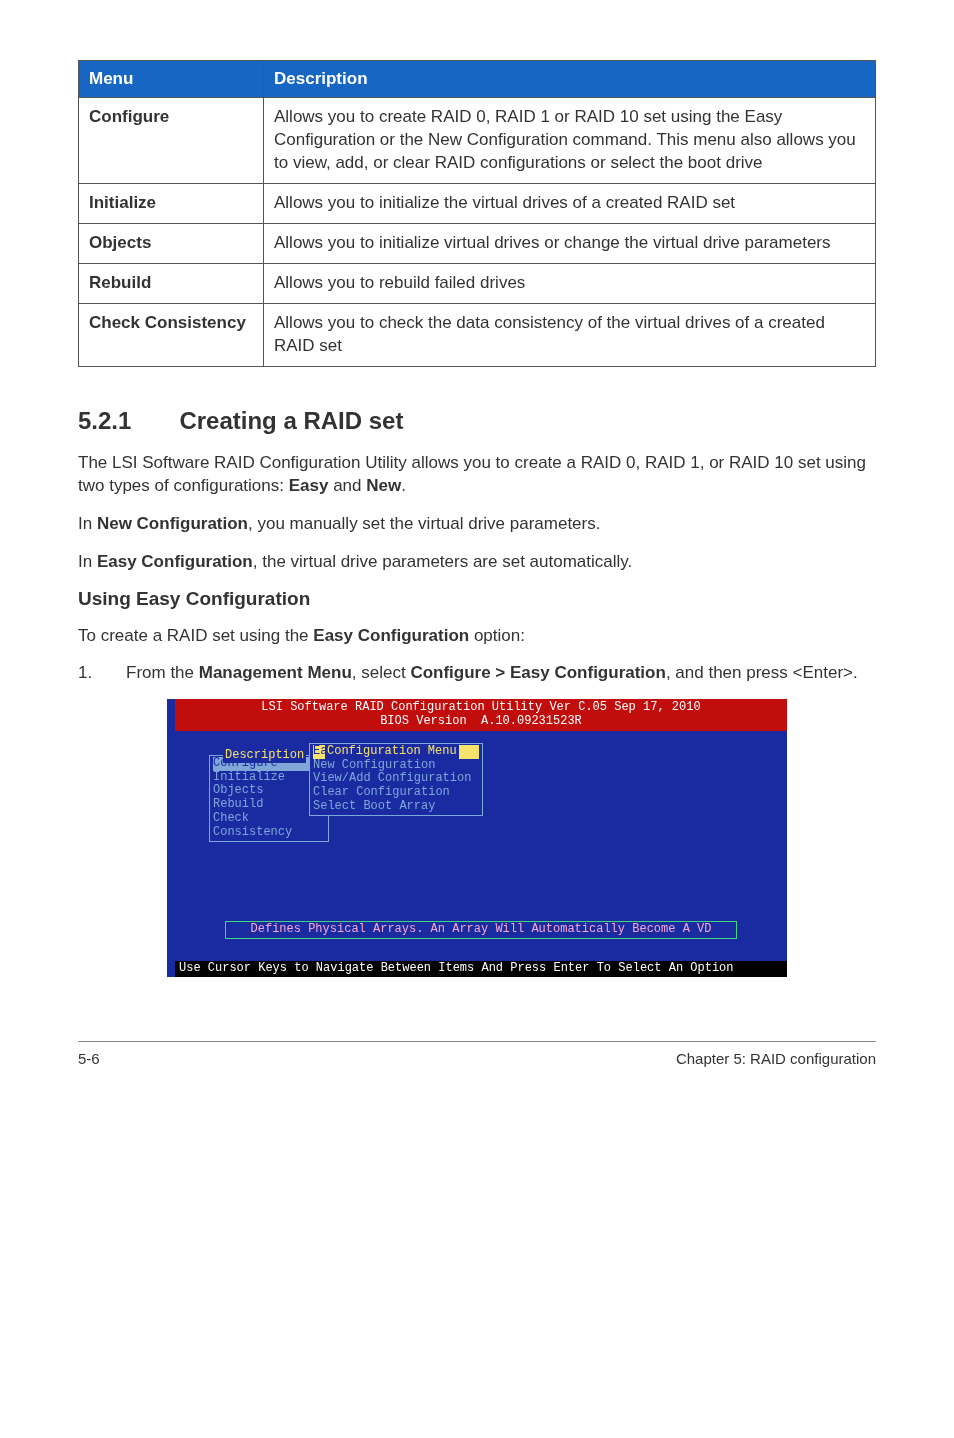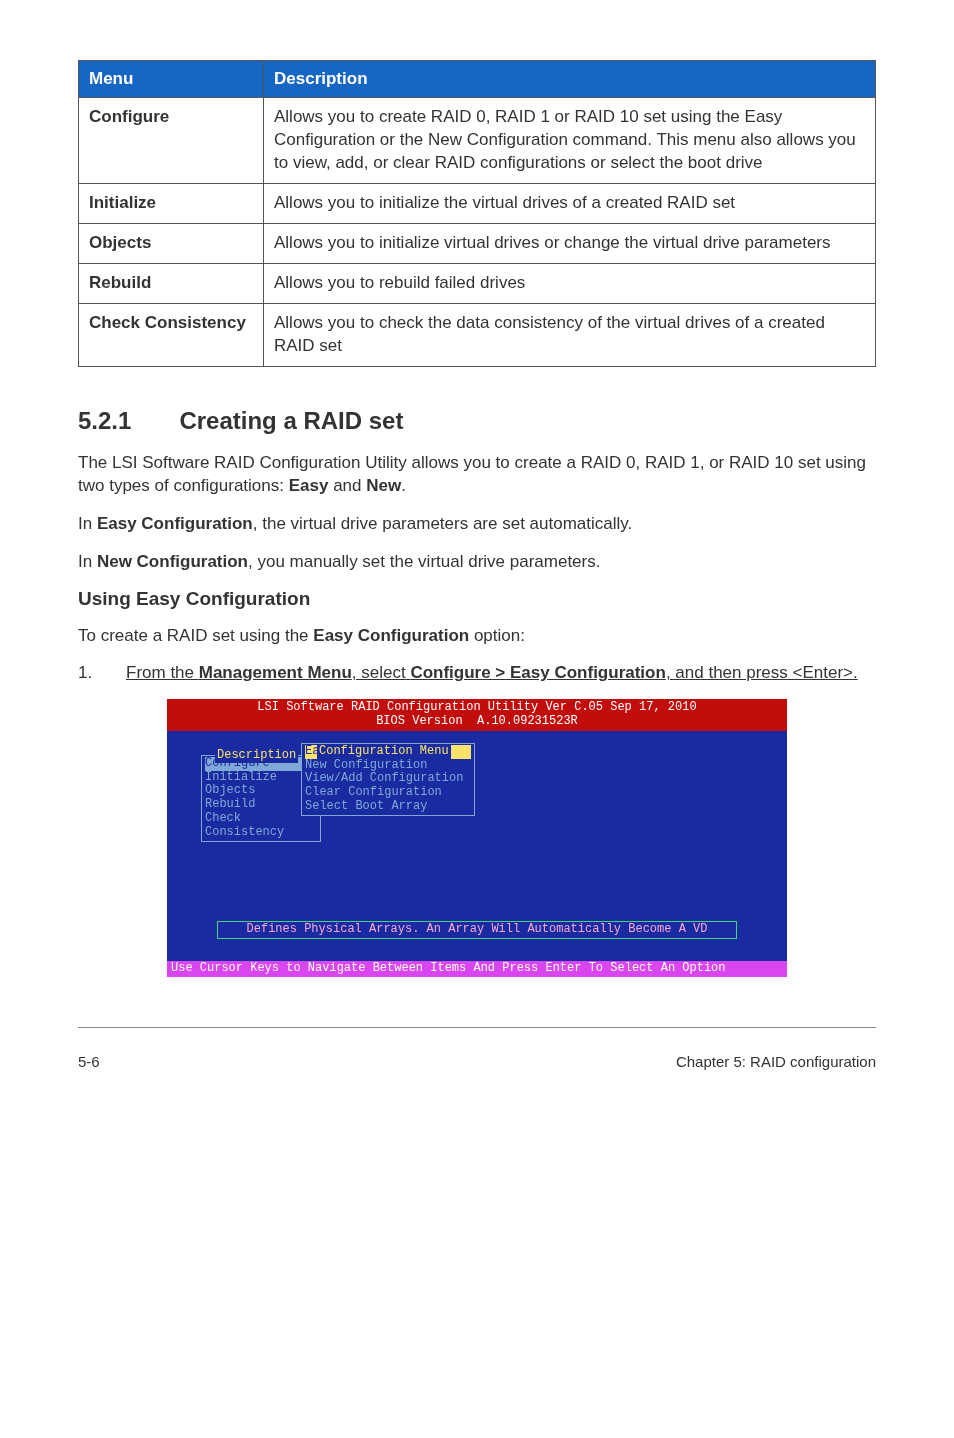--- a/index.html
+++ b/index.html
@@ -63,36 +63,36 @@
     margin: 0 0 14px 0;
     padding-left: 0;
     list-style: none;
   }
   ol.steps li {
     font-size: 17px;
     line-height: 1.4;
     margin-bottom: 8px;
     padding-left: 48px;
     text-indent: -48px;
-    text-decoration: underline;
   }
   ol.steps li .stepnum {
     display: inline-block;
     width: 48px;
     text-indent: 0;
   }
   
   .bios {
     width: 620px;
     margin: 8px auto 13px auto;
     font-family: "Courier New", monospace;
     font-size: 12px;
     line-height: 1.15;
     background: #1a2aa1;
     color: #fff;
+    padding-left: 8px;
   }
   .bios-header {
     background: #c20d0d;
     color: #fff;
     text-align: center;
     padding: 2px 4px;
     white-space: pre;
   }
   .bios-body {
     background: #1a2aa1; 
@@ -150,30 +150,30 @@
     position: absolute;
     left: 50px;
     right: 50px;
     bottom: 22px;
     border: 1px solid #3fd97a;
     color: #f9a8d4;
     text-align: center;
     padding: 1px 4px;
   }
   .bios-footer {
-    background: #d946ef;
+    background: #000000;
     color: #fff;
     text-align: left;
     padding: 1px 4px;
     white-space: pre;
   }
   .footer {
     border-top: 1px solid #888;
-    margin-top: 50px;
-    padding-top: 25px;
+    margin-top: 64px;
+    padding-top: 8px;
     display: flex;
     justify-content: space-between;
     font-size: 15px;
     color: #333;
     gap: 29px;
   }
 </style>
 </head>
 <body>
 
@@ -212,25 +212,25 @@
 
   <h2 class="section">
     <span class="secnum">5.2.1</span><span>Creating a RAID set</span>
   </h2>
 
   <p class="body">
     <span>The LSI Software RAID Configuration Utility allows you to create a RAID 0, RAID 1, or RAID 10 set using two types of configurations: </span><b>Easy</b><span> and </span><b>New</b><span>.</span>
   </p>
 
   <p class="body">
+    <span>In </span><b>New Configuration</b><span>, you manually set the virtual drive parameters.</span>
+  </p>
+
+  <p class="body">
     <span>In </span><b>Easy Configuration</b><span>, the virtual drive parameters are set automatically.</span>
-  </p>
-
-  <p class="body">
-    <span>In </span><b>New Configuration</b><span>, you manually set the virtual drive parameters.</span>
   </p>
 
   <h3 class="sub">Using Easy Configuration</h3>
 
   <p class="body">
     <span>To create a RAID set using the </span><b>Easy Configuration</b><span> option:</span>
   </p>
 
   <ol class="steps">
     <li>

